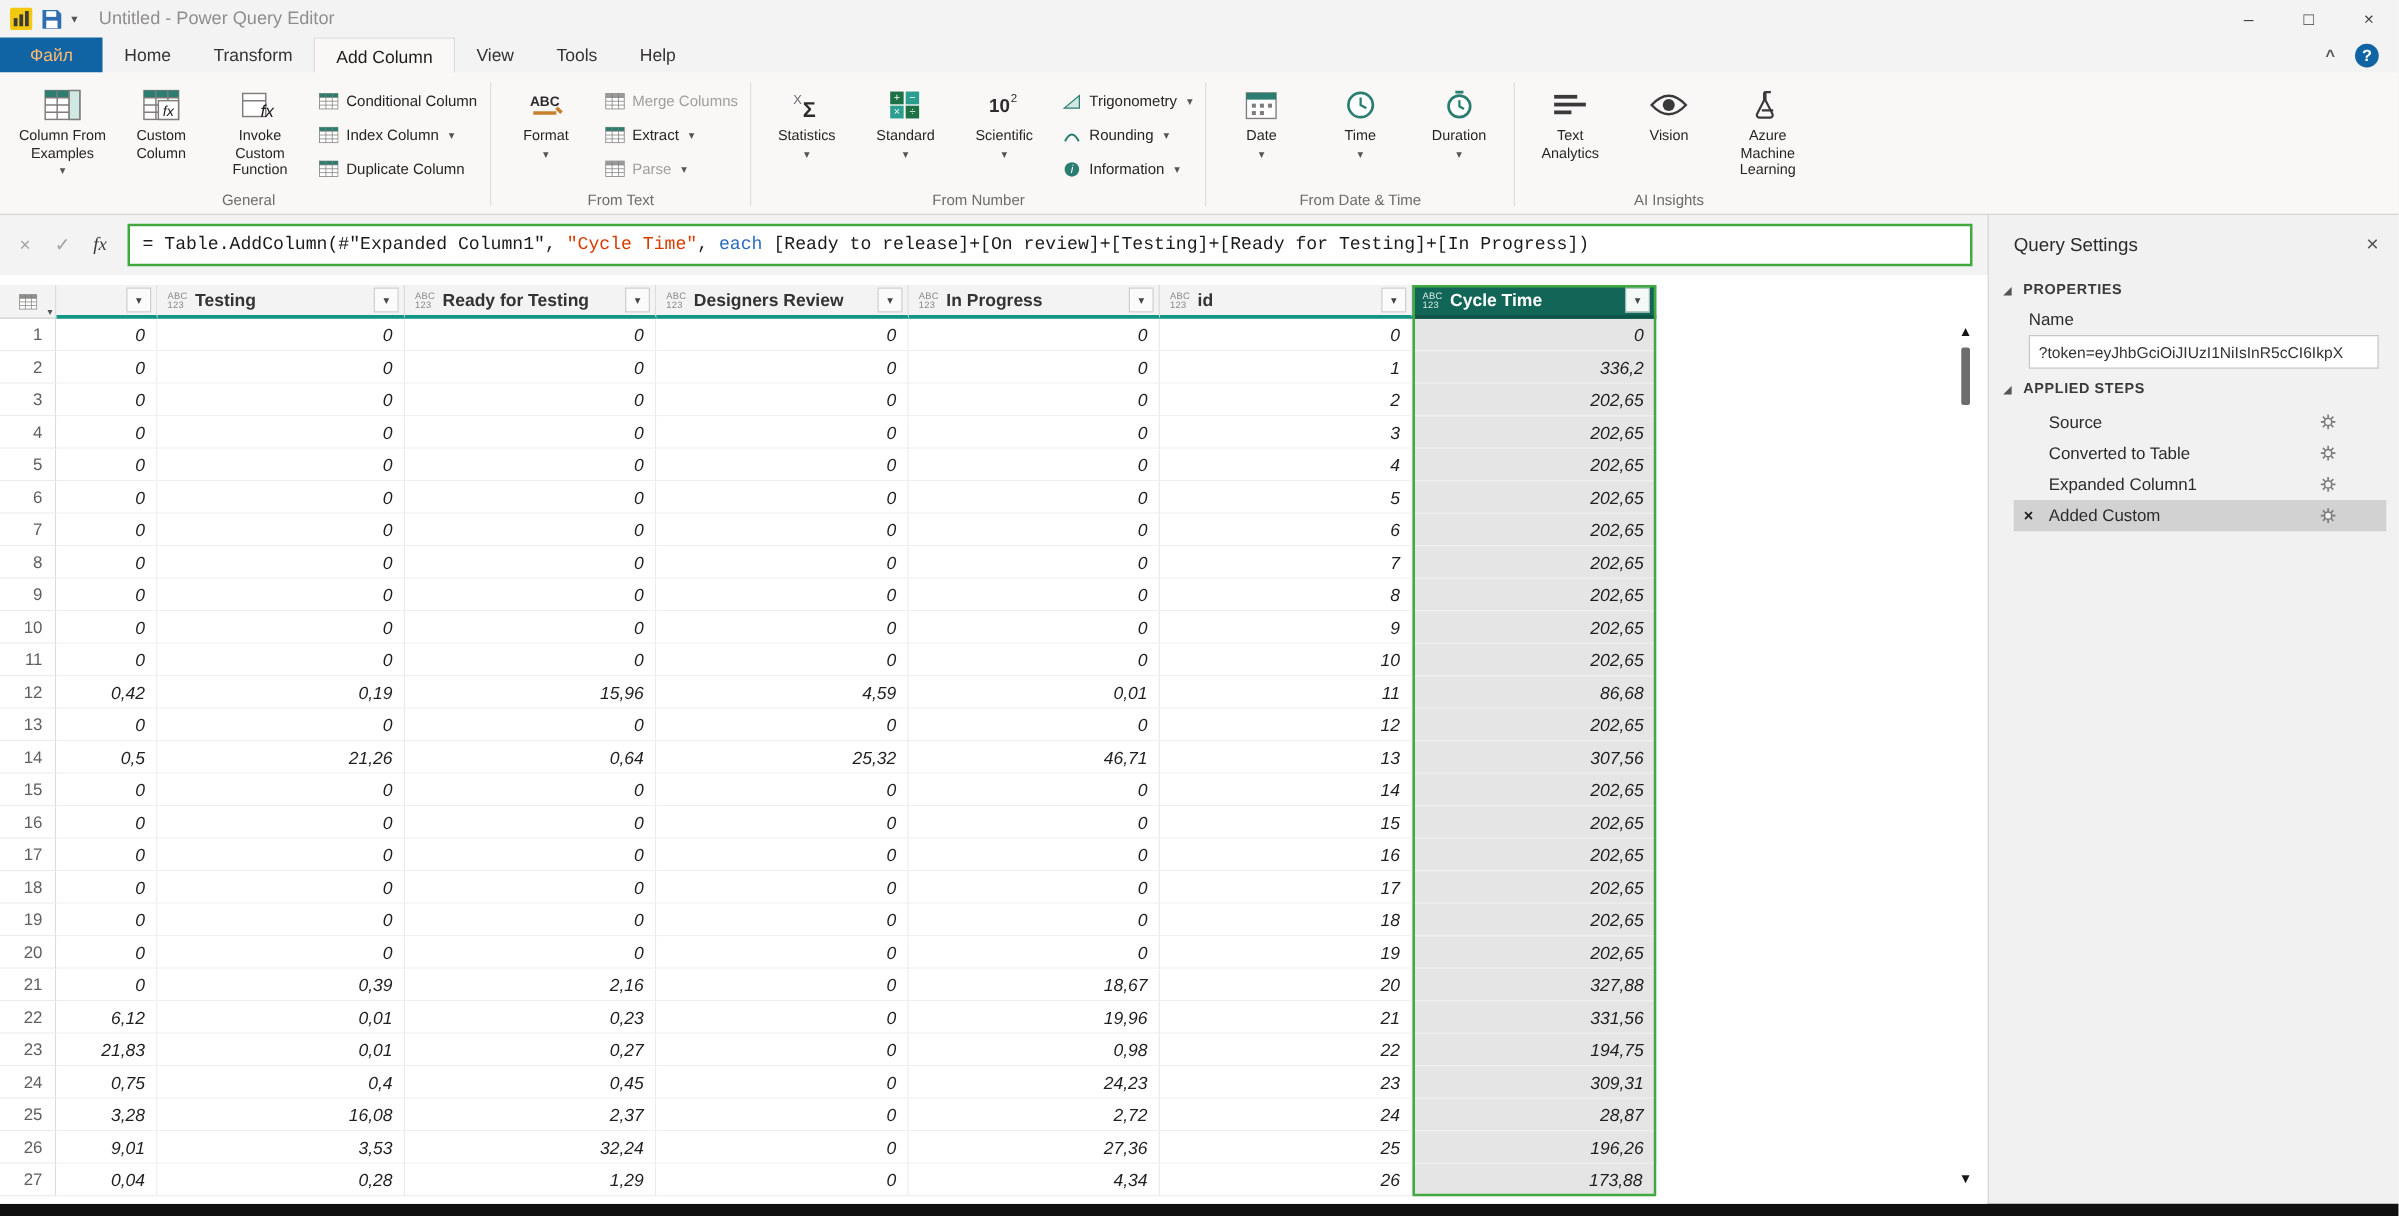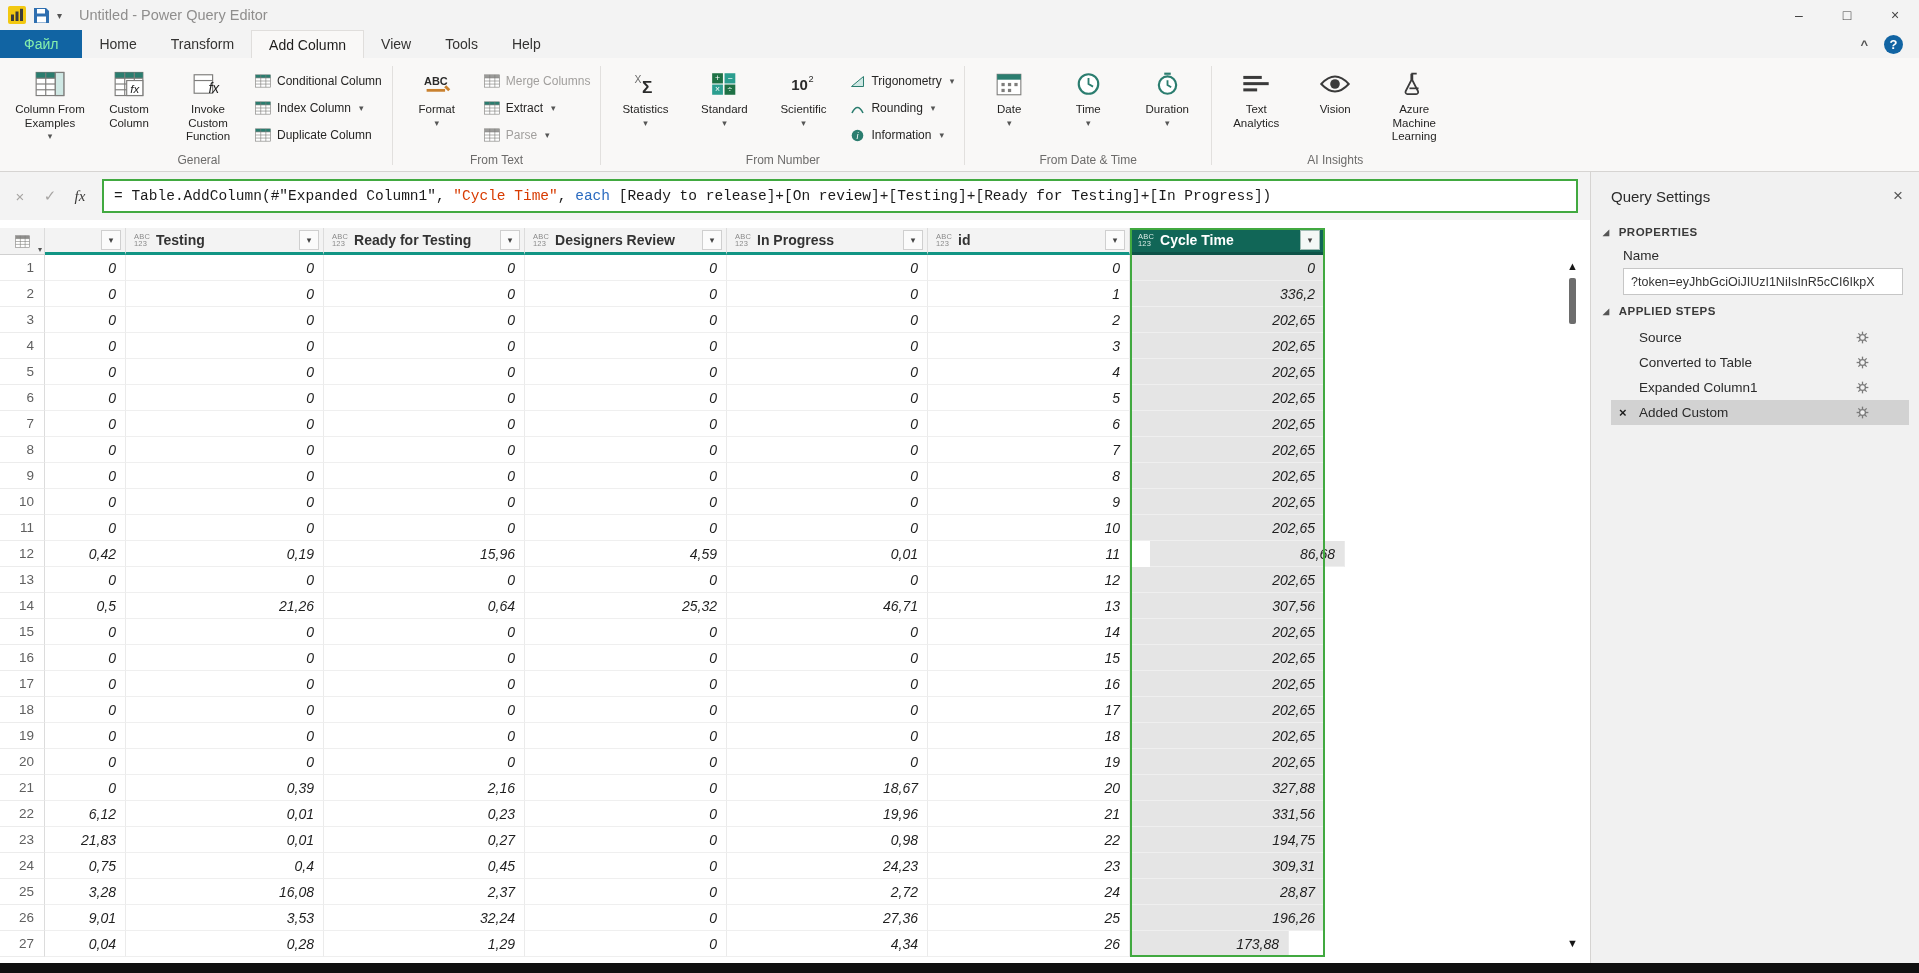--- a/index.html
+++ b/index.html
@@ -11,21 +11,21 @@
   .titlebar { height:30px; flex:0 0 30px; display:flex; align-items:center; padding-left:8px; gap:7px; background:#f3f3f3; }
   .app-icon svg, .save-icon svg { display:block; }
   .save-icon { cursor:pointer; }
   .qat-caret { font-size:10px; color:#555; }
   .title { color:#8f8e8d; font-size:14.5px; margin-left:10px; }
   .win-controls { margin-left:auto; display:flex; height:30px; }
   .win-btn { width:48px; display:flex; align-items:center; justify-content:center; font-size:14px; color:#444; }
 
   
   .tabrow { height:28px; flex:0 0 28px; display:flex; align-items:stretch; background:#f3f3f3; }
-  .file-tab { background:#1164a3; color:#86efac; padding:0 24px; display:flex; align-items:center; font-size:14px; cursor:pointer; }
+  .file-tab { background:#1164a3; color:#fdba74; padding:0 24px; display:flex; align-items:center; font-size:14px; cursor:pointer; }
   .tabs { display:flex; }
   .tab { padding:0 17px; display:flex; align-items:center; font-size:14px; color:#343332; cursor:pointer; }
   .tab.active { background:#f9f8f7; border:1px solid #e0dedc; border-bottom:none; color:#1d1c1b; }
   .tab-right { margin-left:auto; display:flex; align-items:center; gap:16px; padding-right:16px; }
   .collapse-ribbon { color:#555; font-size:13px; font-weight:bold; cursor:pointer; }
   .help-circle { width:19px; height:19px; border-radius:50%; background:#1164a3; color:#fff; display:flex; align-items:center; justify-content:center; font-size:13px; font-weight:bold; cursor:pointer; }
 
   
   .ribbon { height:114px; flex:0 0 114px; background:#f9f8f7; border-bottom:1px solid #d6d4d2; display:flex; align-items:stretch; padding:2px 6px 0 6px; }
   .group { display:flex; flex-direction:column; }
@@ -646,21 +646,21 @@
                 <div class="datacell selcol" style="width: 195px;">202,65</div>
               </div>
               <div class="grid-row">
                 <div class="rownum" style="width: 45px;">12</div>
                 <div class="datacell" style="width: 81px;">0,42</div>
                 <div class="datacell" style="width: 198px;">0,19</div>
                 <div class="datacell" style="width: 201px;">15,96</div>
                 <div class="datacell" style="width: 202px;">4,59</div>
                 <div class="datacell" style="width: 201px;">0,01</div>
                 <div class="datacell" style="width: 202px;">11</div>
-                <div class="datacell selcol" style="width: 195px; margin-left: 20px;">86,68</div>
+                <div class="datacell selcol" style="width: 195px;">86,68</div>
               </div>
               <div class="grid-row">
                 <div class="rownum" style="width: 45px;">13</div>
                 <div class="datacell" style="width: 81px;">0</div>
                 <div class="datacell" style="width: 198px;">0</div>
                 <div class="datacell" style="width: 201px;">0</div>
                 <div class="datacell" style="width: 202px;">0</div>
                 <div class="datacell" style="width: 201px;">0</div>
                 <div class="datacell" style="width: 202px;">12</div>
                 <div class="datacell selcol" style="width: 195px;">202,65</div>
@@ -796,21 +796,21 @@
                 <div class="datacell selcol" style="width: 195px;">196,26</div>
               </div>
               <div class="grid-row">
                 <div class="rownum" style="width: 45px;">27</div>
                 <div class="datacell" style="width: 81px;">0,04</div>
                 <div class="datacell" style="width: 198px;">0,28</div>
                 <div class="datacell" style="width: 201px;">1,29</div>
                 <div class="datacell" style="width: 202px;">0</div>
                 <div class="datacell" style="width: 201px;">4,34</div>
                 <div class="datacell" style="width: 202px;">26</div>
-                <div class="datacell selcol" style="width: 159px; padding-left: 20px;">173,88</div>
+                <div class="datacell selcol" style="width: 194px; padding-left: 20px;">173,88</div>
               </div>
             </div>
           <div class="col-overlay"></div>
         </div>
         <div class="vscroll">
           <span class="sarrow top">▲</span>
           <span class="sthumb"></span>
           <span class="sarrow bottom">▼</span>
         </div>
       </div>

